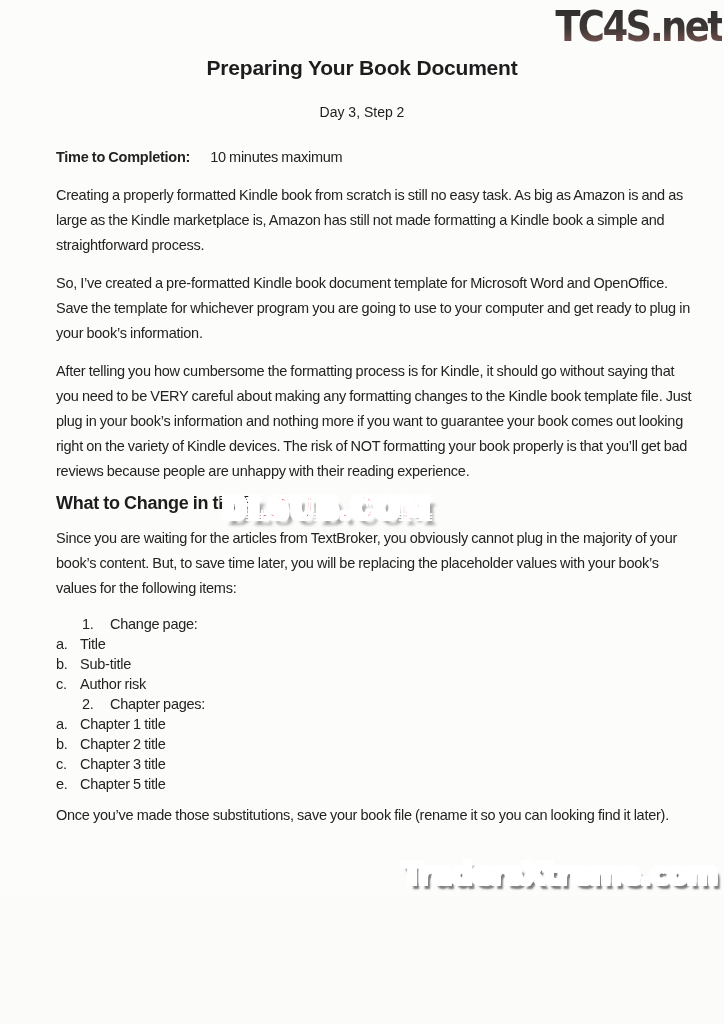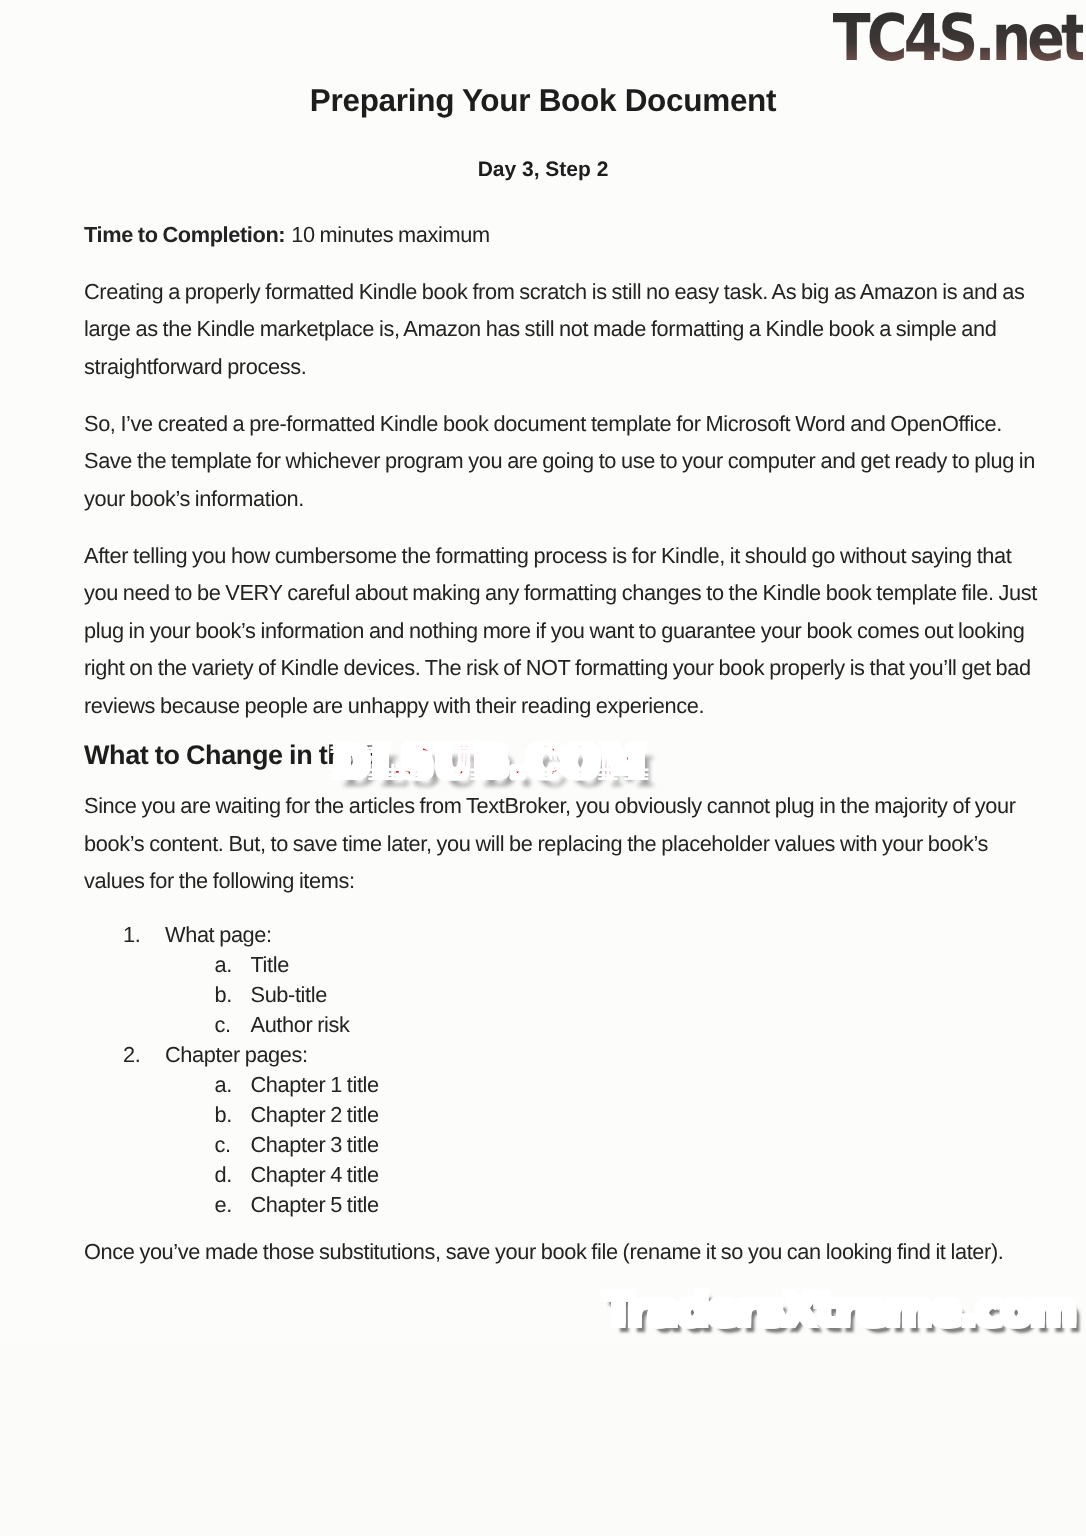--- a/index.html
+++ b/index.html
@@ -40,35 +40,35 @@
     font-size: 21px;
     font-weight: bold;
     line-height: 26px;
     color: #1d1d1d;
     letter-spacing: -0.2px;
   }
   .doc-subtitle {
     margin-top: 22px;
     text-align: center;
     font-size: 14px;
-    font-weight: bold;
+    font-weight: normal;
     line-height: 18px;
     color: #1d1d1d;
   }
 
   .content {
     margin: 24px 30px 0 56px;
     font-size: 14.5px;
     line-height: 25px;
     letter-spacing: -0.25px;
     word-spacing: -0.5px;
   }
   .time-line { margin: 0 0 13px 0; }
   .time-line .lbl { font-weight: bold; }
-  .time-line .val { margin-left: 4px; }
+  .time-line .val { margin-left: 20px; }
 
   .content p { margin: 0 0 13px 0; }
   .content p.tight { margin-bottom: 8px; }
 
   .section-heading {
     font-weight: bold;
     font-size: 18px;
     line-height: 20px;
     margin: 9px 0 13px 0;
     color: #1d1d1d;
@@ -93,21 +93,21 @@
       -3px 0 0 #ffffff, 3px 0 0 #ffffff, 0 -3px 0 #ffffff, 0 3px 0 #ffffff,
       6px 7px 3px rgba(130,130,130,0.75);
   }
 
   
   .list { margin: 2px 0 9px 0; }
   .list-row { line-height: 20px; font-size: 14.5px; }
   .list-row .marker { display: inline-block; }
   .list-row.l1 { margin-left: 26px; }
   .list-row.l1 .marker { width: 28px; }
-  .list-row.l2 { margin-left: 87px; }
+  .list-row.l2 { }
   .list-row.l2 .marker { width: 24px; }
 
   .closing { margin-top: 22px; }
 
   
   .footer-logo {
     position: absolute;
     right: 7px; bottom: 2px;
     font-family: "DejaVu Sans", sans-serif;
     font-weight: bold;
@@ -147,21 +147,21 @@
     <p>So, I’ve created a pre-formatted Kindle book document template for Microsoft Word and OpenOffice. Save the template for whichever program you are going to use to your computer and get ready to plug in your book’s information.</p>
 
     <p class="tight">After telling you how cumbersome the formatting process is for Kindle, it should go without saying that you need to be VERY careful about making any formatting changes to the Kindle book template file. Just plug in your book’s information and nothing more if you want to guarantee your book comes out looking right on the variety of Kindle devices. The risk of NOT formatting your book properly is that you’ll get bad reviews because people are unhappy with their reading experience.</p>
 
     <div class="section-heading">What to Change in the B</div>
 
     <p>Since you are waiting for the articles from TextBroker, you obviously cannot plug in the majority of your book’s content. But, to save time later, you will be replacing the placeholder values with your book’s values for the following items:</p>
 
     <div class="list">
       <div class="list-row l1">
-        <span class="marker">1.</span><span>What page:</span>
+        <span class="marker">1.</span><span>Change page:</span>
       </div>
       <div class="list-row l2">
         <span class="marker">a.</span><span>Title</span>
       </div>
       <div class="list-row l2">
         <span class="marker">b.</span><span>Sub-title</span>
       </div>
       <div class="list-row l2">
         <span class="marker">c.</span><span>Author risk</span>
       </div>
@@ -171,23 +171,20 @@
       <div class="list-row l2">
         <span class="marker">a.</span><span>Chapter 1 title</span>
       </div>
       <div class="list-row l2">
         <span class="marker">b.</span><span>Chapter 2 title</span>
       </div>
       <div class="list-row l2">
         <span class="marker">c.</span><span>Chapter 3 title</span>
       </div>
       <div class="list-row l2">
-        <span class="marker">d.</span><span>Chapter 4 title</span>
-      </div>
-      <div class="list-row l2">
         <span class="marker">e.</span><span>Chapter 5 title</span>
       </div>
     </div>
 
     <p class="closing">Once you’ve made those substitutions, save your book file (rename it so you can looking find it later).</p>
 
   </div>
 
   <div class="watermark">DLSUB.COM</div>
 

